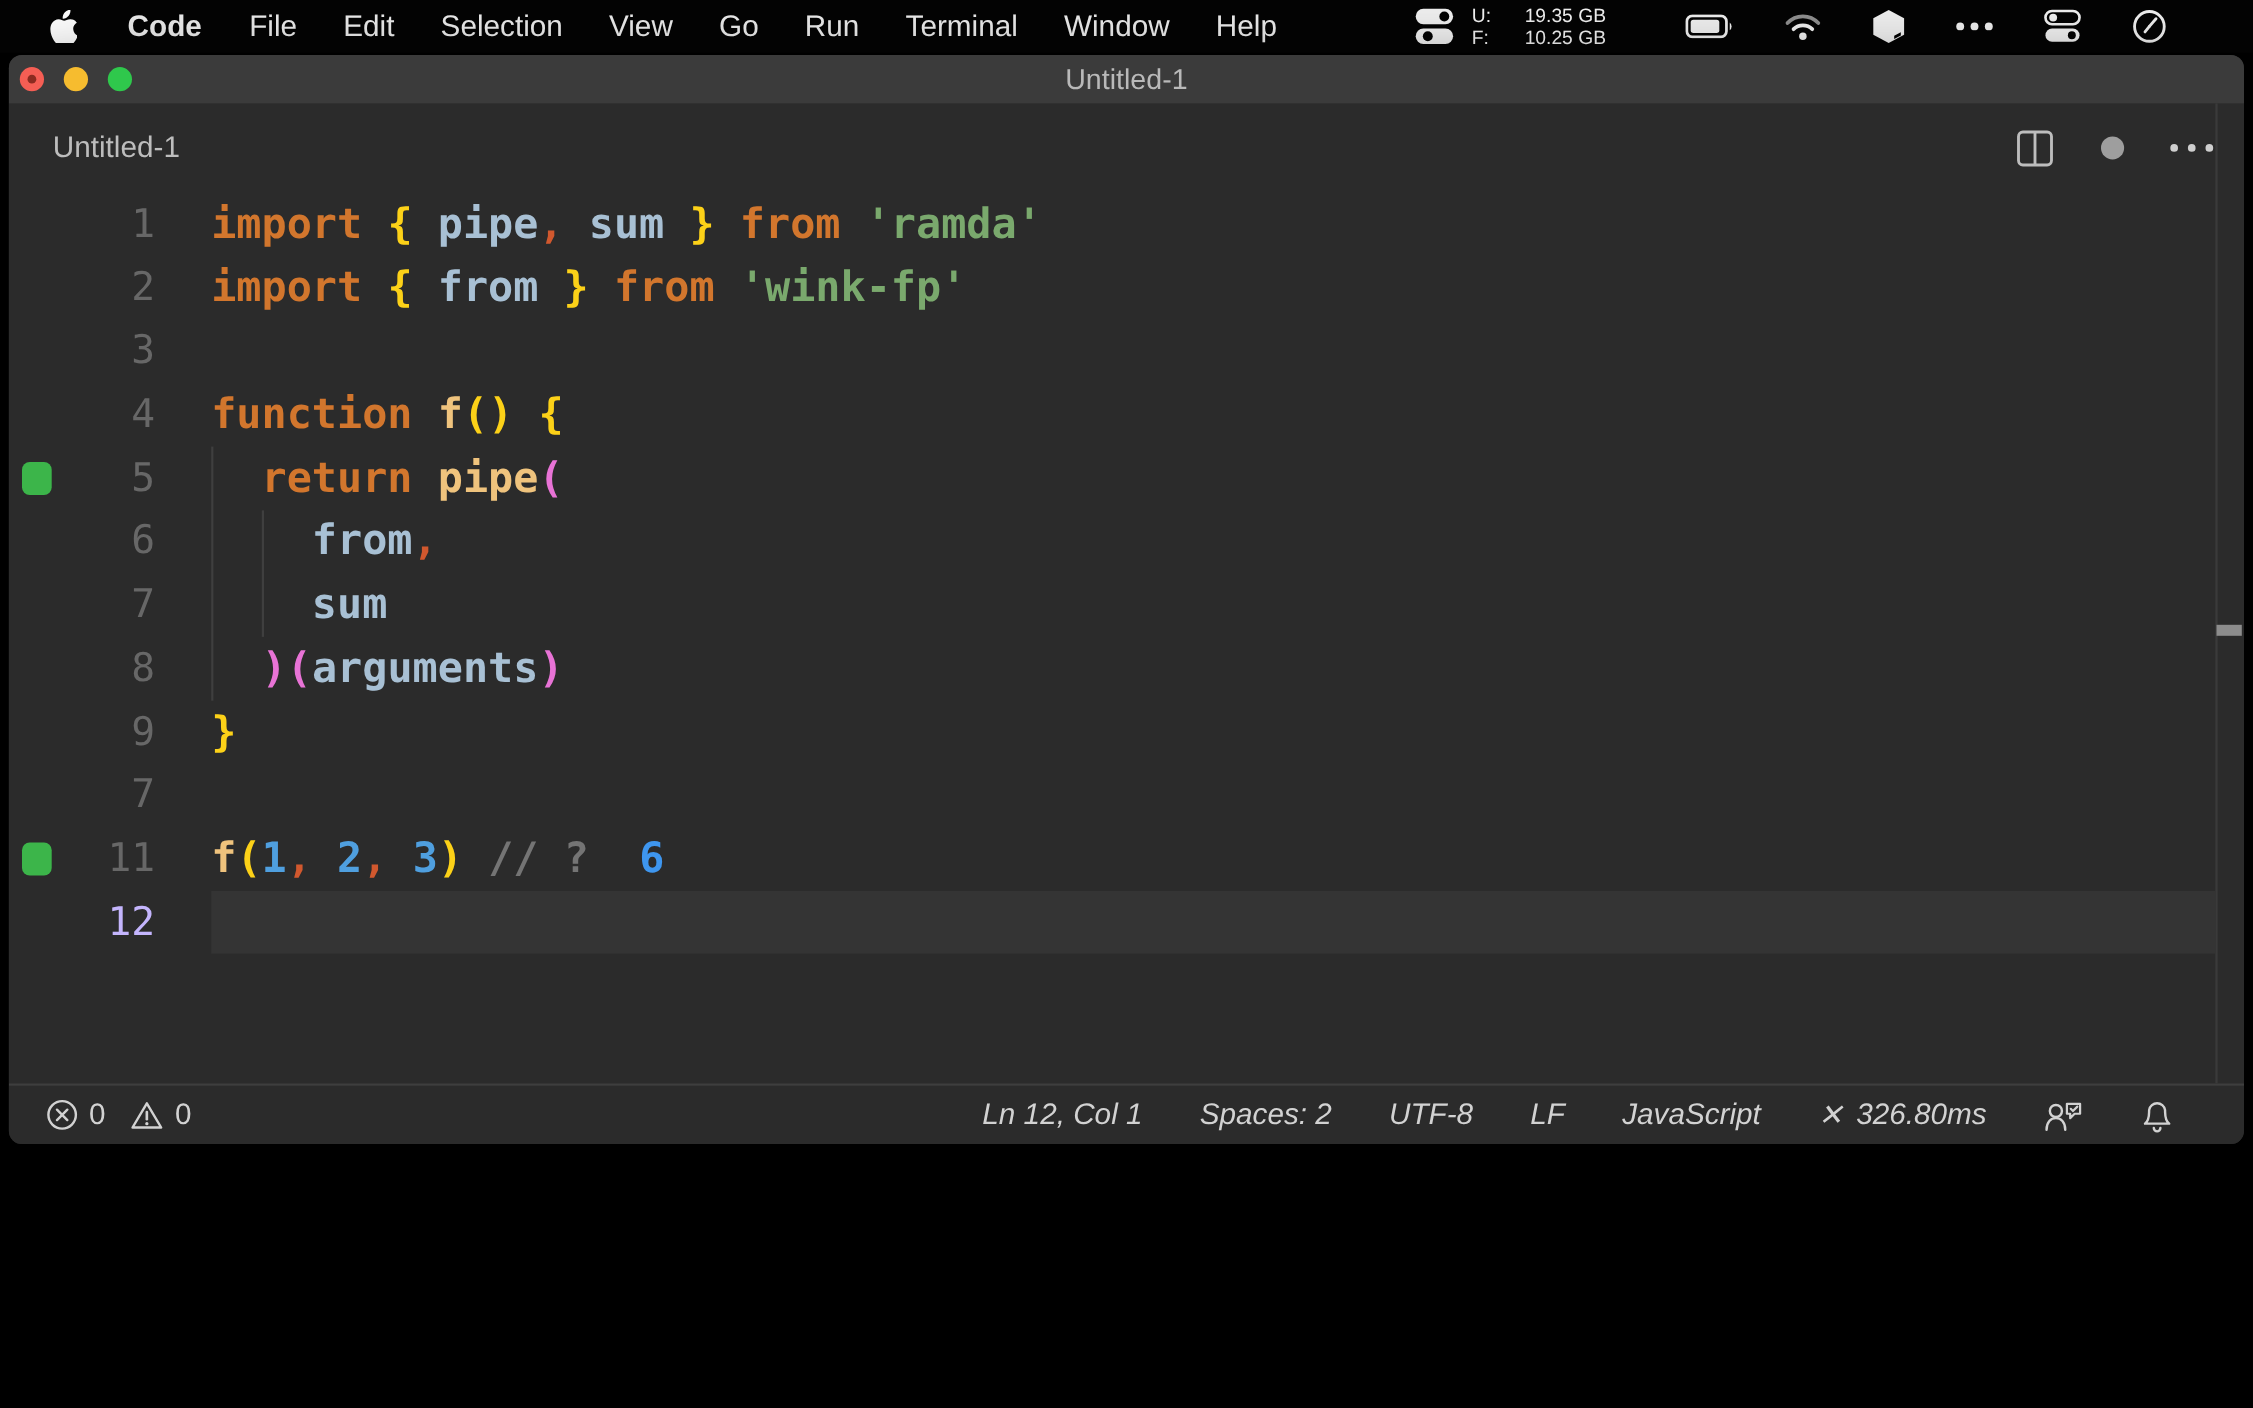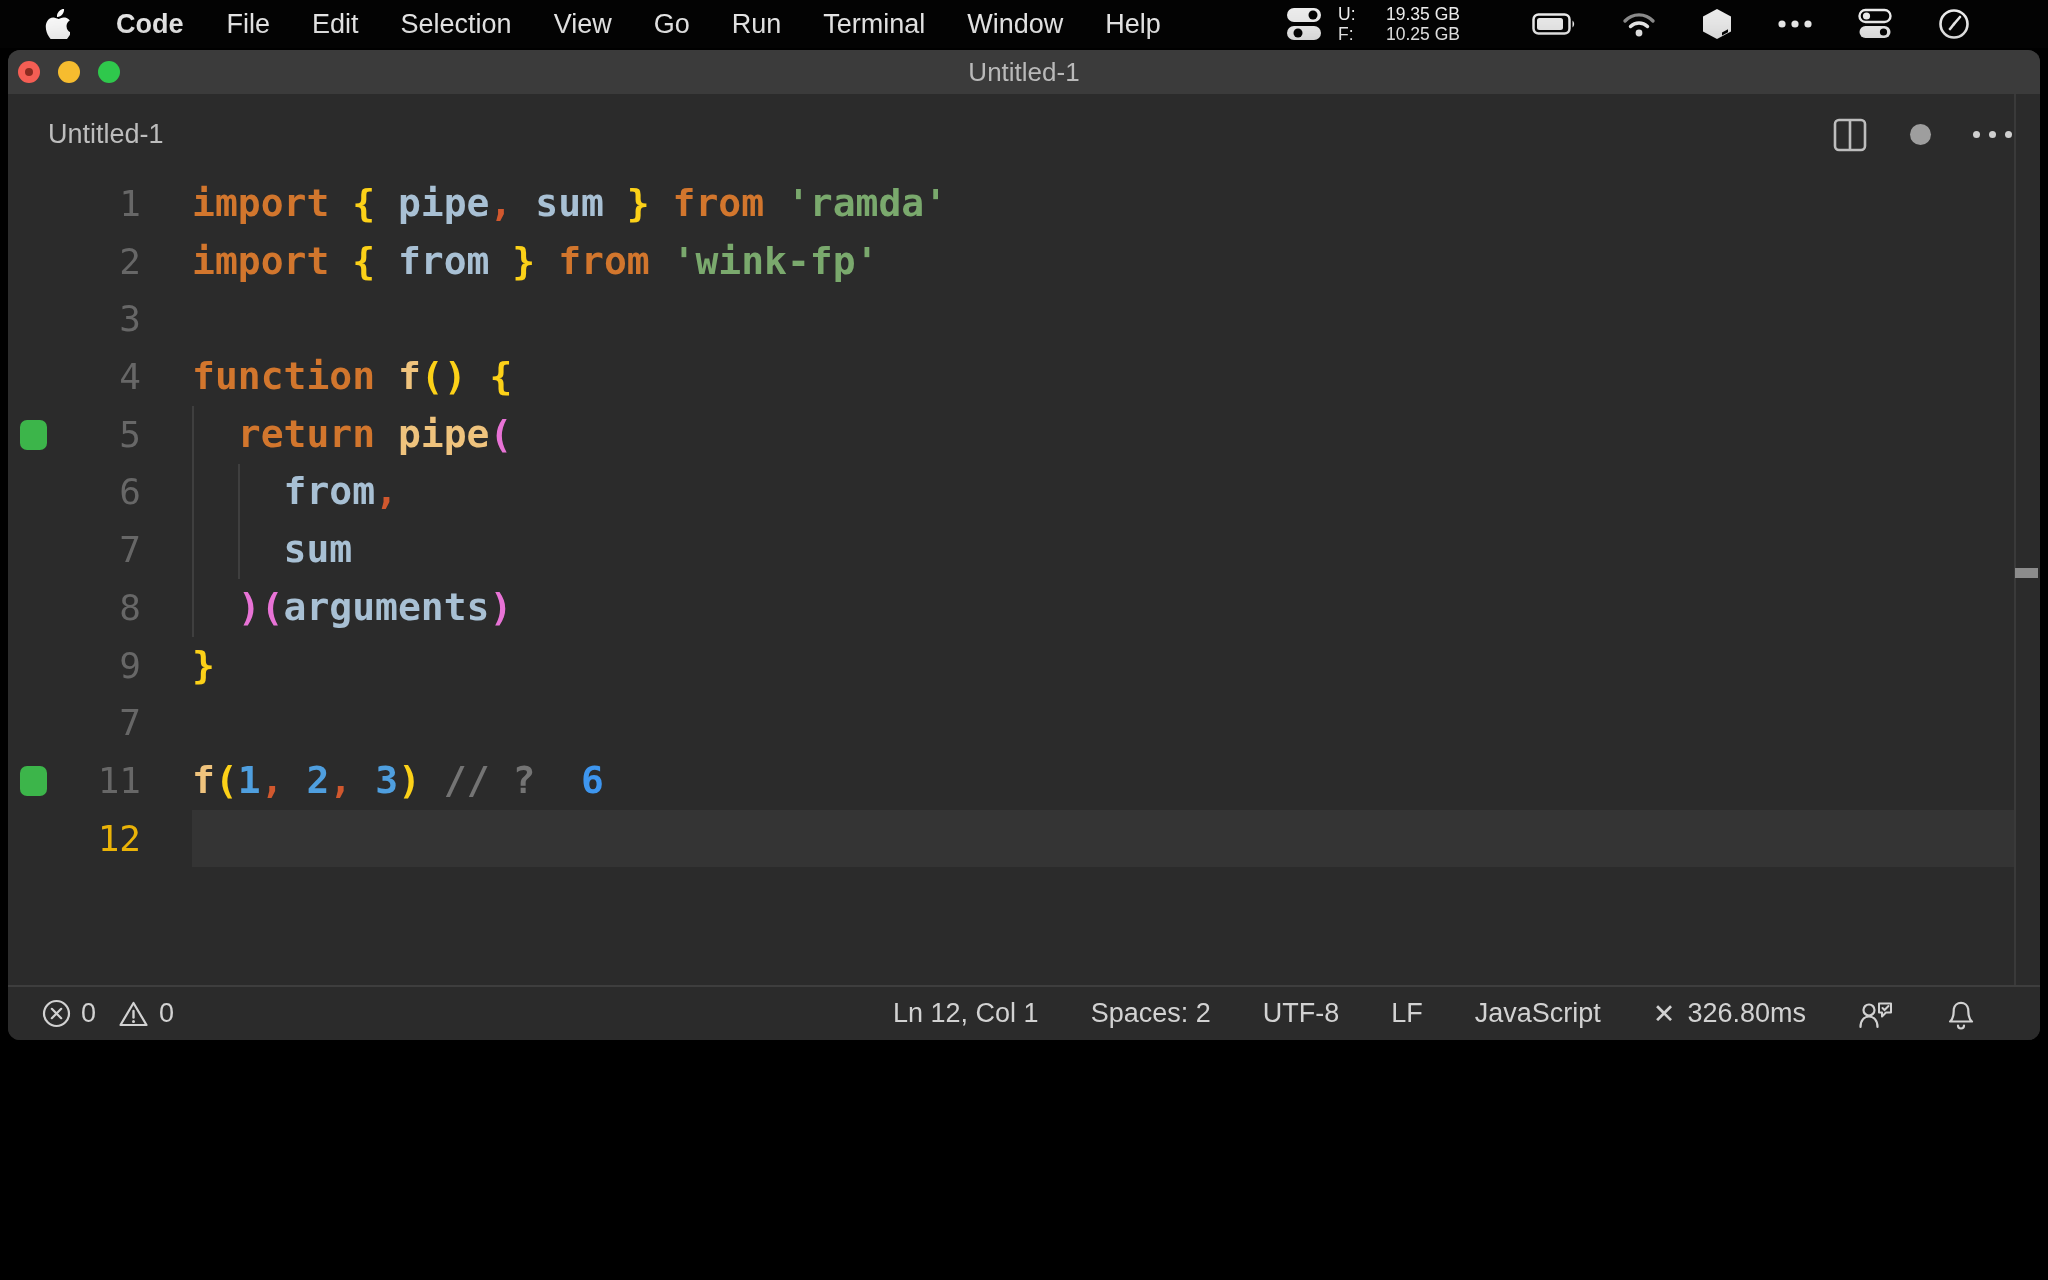--- a/index.html
+++ b/index.html
@@ -42,41 +42,41 @@
   .tabicons { position:absolute; right:28px; top:0; height:81px; display:flex; align-items:center; gap:42px; }
   .dirty { width:21px; height:21px; border-radius:50%; background:#9e9e9e; display:inline-block; }
   .dots { display:flex; gap:9px; }
   .dots i { width:7px; height:7px; border-radius:50%; background:#cfcfcf; display:block; }
 
   
   .editor { position:absolute; top:125px; left:0; right:0; bottom:55px; }
   .line { position:relative; height:57.7px; }
   .lnum { position:absolute; left:0; top:0; width:133px; text-align:right; line-height:57.7px;
           font-family:"DejaVu Sans Mono", monospace; font-size:36px; color:#676767; }
-  .line.active .lnum { color:#eab308; }
+  .line.active .lnum { color:#c4b5fd; }
   .code { position:absolute; left:184px; top:0; line-height:57.7px; white-space:pre;
           font-family:"DejaVu Sans Mono", monospace; font-size:38px; font-weight:700; color:#d0d0d0; }
   .line.active::before { content:''; position:absolute; left:184px; right:26px; top:0; bottom:0;
           background:#343434; }
   .marker { position:absolute; left:12px; top:50%; transform:translateY(-50%);
             width:27px; height:30px; border-radius:7px; }
   .guide { position:absolute; width:2px; background:#3f3f3f; }
   .g1 { left:184px; top:230.8px; height:230.8px; }
   .g2 { left:230px; top:288.5px; height:115.4px; }
 
   .ov-border { position:absolute; left:2006px; top:44px; bottom:55px; width:2px; background:#3a3a3a; }
   .ov-dash { position:absolute; left:2007px; top:518px; width:23px; height:10px; background:#8c8c8c; }
 
   
   .statusbar { position:absolute; left:0; right:0; bottom:0; height:55px;
                border-top:2px solid #3e3e3e; display:flex; align-items:center;
                font-size:27px; color:#d2d2d2; background:#2b2b2b; }
   .sb-left { display:flex; align-items:center; margin-left:34px; gap:10px; }
   .sb-left .cnt { margin-right:12px; }
-  .sb-right { margin-left:auto; display:flex; align-items:center; gap:52px; margin-right:64px; }
+  .sb-right { margin-left:auto; display:flex; align-items:center; gap:52px; margin-right:64px;font-style:italic; }
   .sb-it { display:flex; align-items:center; gap:12px; }
   svg { display:block; }
 </style>
 </head>
 <body>
 
 <div>
 
   <div class="menu-bar">
     <div class="apple">

